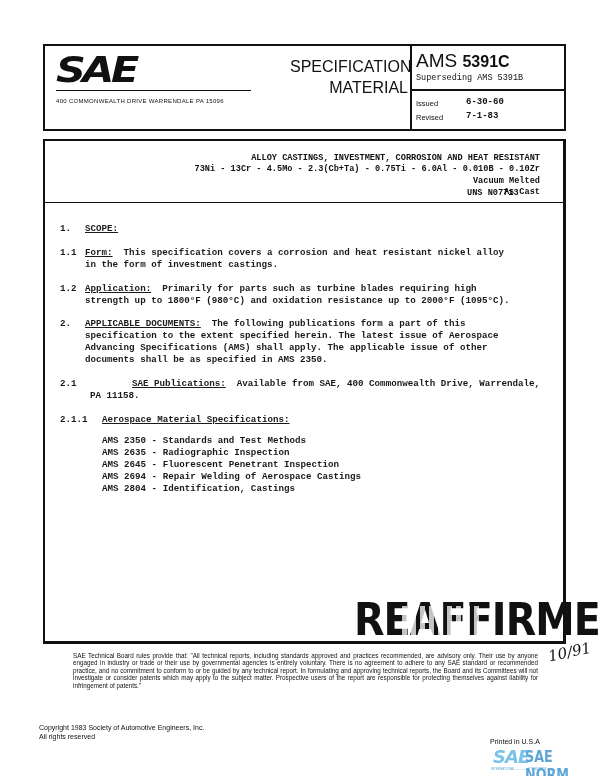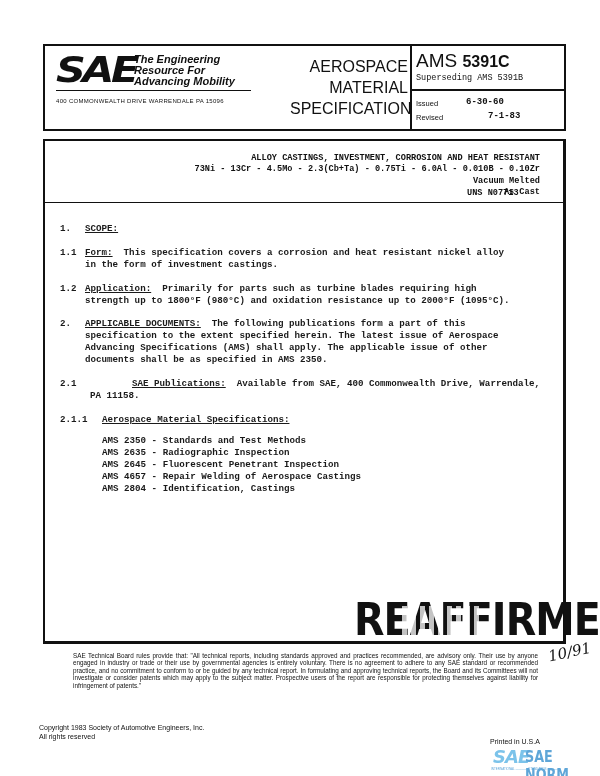--- a/index.html
+++ b/index.html
@@ -79,46 +79,40 @@
     font-size: 18px; color: #7cc3ea; letter-spacing: -1px; }
   #wm-text { left: 525px; top: 748px; font-family: "DejaVu Sans", sans-serif; font-weight: bold; font-size: 15px; color: #5fa6d8; letter-spacing: 0px; transform: scaleX(0.85); transform-origin: left; }
   #wm-sub { left: 491px; top: 767px; font-family: "Liberation Sans", sans-serif; font-size: 3px; color: #5fa6d8; }
 </style>
 </head>
 <body>
 
 <div id="header-box" class="abs"></div>
 <div id="logo-area" class="abs">
   <span class="sae-logo">SAE</span>
-  <div class="sae-tag">
-    <div>The Engineering</div>
-    <div>Resource For</div>
-    <div>Advancing Mobility</div>
-  </div>
 </div>
 <div id="logo-rule" class="abs"></div>
 <div id="address" class="abs sans">400 COMMONWEALTH DRIVE   WARRENDALE   PA  15096</div>
 
 <div id="spec-title" class="abs">
-  <div>AEROSPACE</div>
+  <div>SPECIFICATION</div>
   <div>MATERIAL</div>
-  <div>SPECIFICATION</div>
 </div>
 <div id="vdiv" class="abs"></div>
 <div id="hdiv" class="abs"></div>
 <div id="ams-num" class="abs">
   <span>AMS</span>
   <b>5391C</b>
 </div>
 <div id="superseding" class="abs mono">Superseding AMS 5391B</div>
 <div class="dates">
   <span class="lbl" style="left:416px; top:99px;">Issued</span>
   <span class="val" style="left:466px; top:97px;">6-30-60</span>
   <span class="lbl" style="left:416px; top:113px;">Revised</span>
-  <span class="val" style="left:466px; top:111px;margin-left:22px;">7-1-83</span>
+  <span class="val" style="left:466px; top:111px;">7-1-83</span>
 </div>
 
 <div id="main-box" class="abs"></div>
 
 <div class="tl mono ctr" style="top:153px;">ALLOY CASTINGS, INVESTMENT, CORROSION AND HEAT RESISTANT</div>
 <div class="tl mono ctr" style="top:164px;">73Ni - 13Cr - 4.5Mo - 2.3(Cb+Ta) - 0.75Ti - 6.0Al - 0.010B - 0.10Zr</div>
 <div class="tl mono ctr" style="top:176px;">Vacuum Melted</div>
 <div class="tl mono ctr" style="top:187px;">As Cast</div>
 <div class="tl mono" style="left:467px; top:188px;">UNS N07713</div>
 <div id="title-rule" class="abs"></div>
@@ -152,21 +146,21 @@
 </div>
 <div class="p mono" style="left:90px; top:390px;">PA  11158.</div>
 
 <div class="p mono" style="left:60px; top:414px;">2.1.1</div>
 <div class="p mono u" style="left:102px; top:414px;">Aerospace Material Specifications:</div>
 
 <div>
   <div class="p mono" style="left:102px; top:435px;">AMS 2350 - Standards and Test Methods</div>
   <div class="p mono" style="left:102px; top:447px;">AMS 2635 - Radiographic Inspection</div>
   <div class="p mono" style="left:102px; top:459px;">AMS 2645 - Fluorescent Penetrant Inspection</div>
-  <div class="p mono" style="left:102px; top:471px;">AMS 4657 - Repair Welding of Aerospace Castings</div>
+  <div class="p mono" style="left:102px; top:471px;">AMS 2694 - Repair Welding of Aerospace Castings</div>
   <div class="p mono" style="left:102px; top:483px;">AMS 2804 - Identification, Castings</div>
 </div>
 
 <div id="stamp" class="abs">REAFFIRMED</div>
 <div id="stamp-mask" class="abs"></div>
 <div id="initials" class="abs">10/91</div>
 
 <div id="disclaimer" class="abs">SAE Technical Board rules provide that: "All technical reports, including standards approved and practices recommended, are advisory only. Their use by anyone engaged in industry or trade or their use by governmental agencies is entirely voluntary. There is no agreement to adhere to any SAE standard or recommended practice, and no commitment to conform to or be guided by any technical report. In formulating and approving technical reports, the Board and its Committees will not investigate or consider patents which may apply to the subject matter. Prospective users of the report are responsible for protecting themselves against liability for infringement of patents."</div>
 <div id="copyright" class="abs">
   <div>Copyright 1983 Society of Automotive Engineers, Inc.</div>

